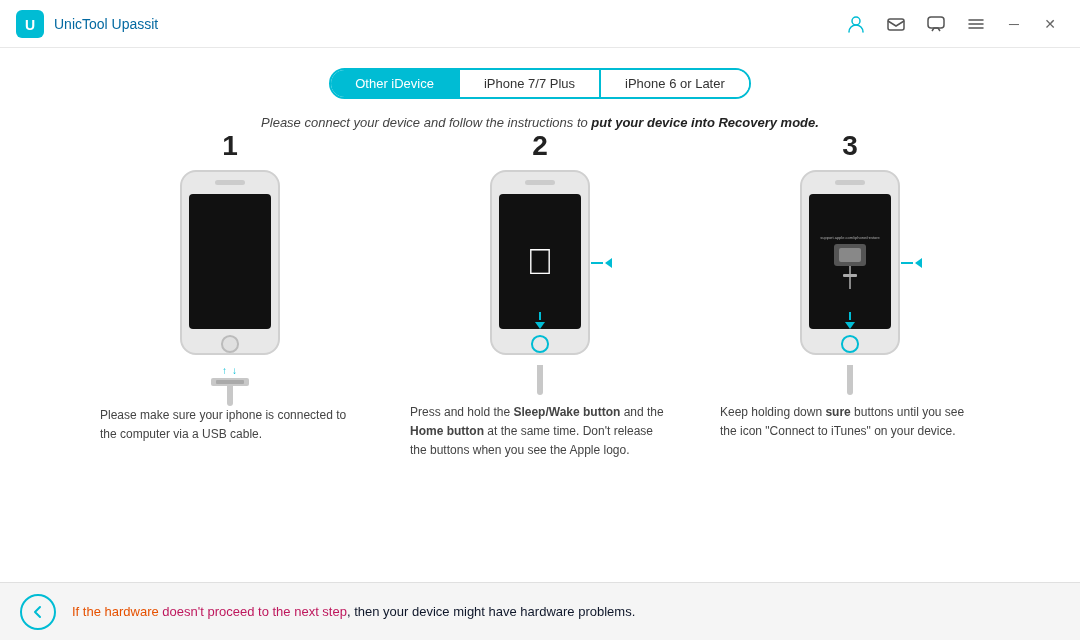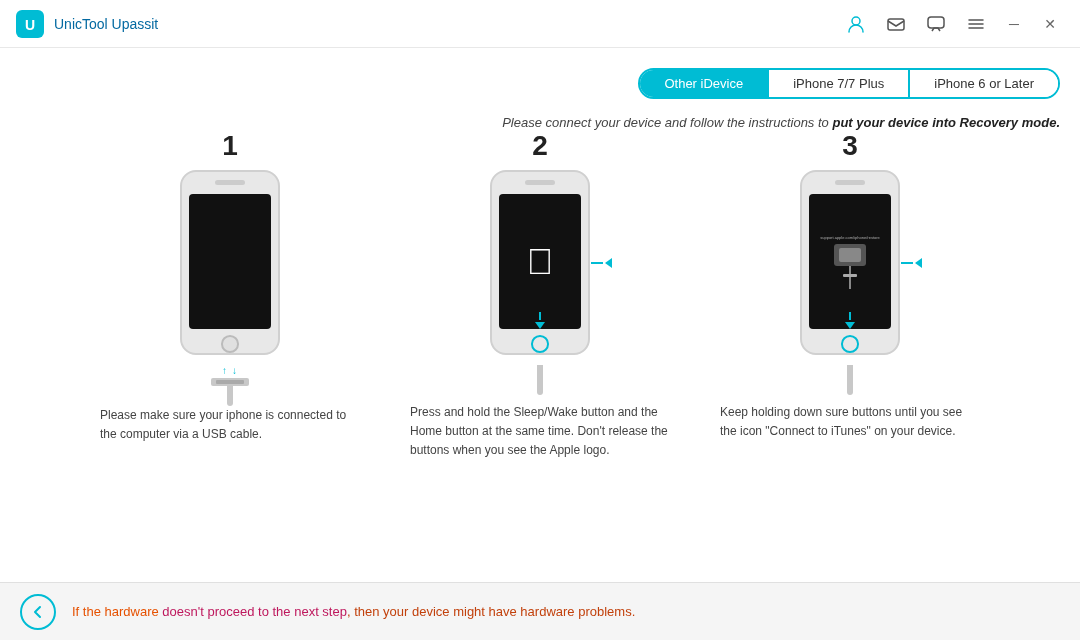--- a/index.html
+++ b/index.html
@@ -64,21 +64,21 @@
       font-size: 14px;
       color: #666;
       border-radius: 3px;
     }
 
     
     .main-content {
       flex: 1;
       display: flex;
       flex-direction: column;
-      align-items: flex-end;
+      align-items: center;
       padding: 20px 20px 0 20px;
       overflow: hidden;
     }
 
     
     .tab-group {
       display: flex;
       border: 2px solid #00bcd4;
       border-radius: 20px;
       overflow: hidden;
@@ -275,21 +275,21 @@
     
     .step-desc {
       font-size: 12px;
       color: #444;
       text-align: left;
       line-height: 1.6;
       width: 100%;
       padding: 0 5px;
     }
     .step-desc strong, .step-desc b {
-      font-weight: normal;
+      font-weight: bold;
     }
 
     
     .footer {
       width: 100%;
       height: 58px;
       background: #f5f5f5;
       border-top: 1px solid #e0e0e0;
       display: flex;
       align-items: center;
@@ -313,21 +313,21 @@
     }
     .footer-text {
       font-size: 13px;
       color: #e65100;
     }
     .footer-text a {
       color: #be185d;
       text-decoration: none;
     }
     .footer-text span.normal {
-      color: #c2410c;
+      color: #0f172a;
     }
   </style>
 </head>
 <body>
 
 <div class="titlebar">
   <div class="titlebar-left">
 
     <svg class="app-logo" viewBox="0 0 28 28" fill="none" xmlns="http://www.w3.org/2000/svg">
       <rect width="28" height="28" rx="6" fill="#00bcd4"></rect>

